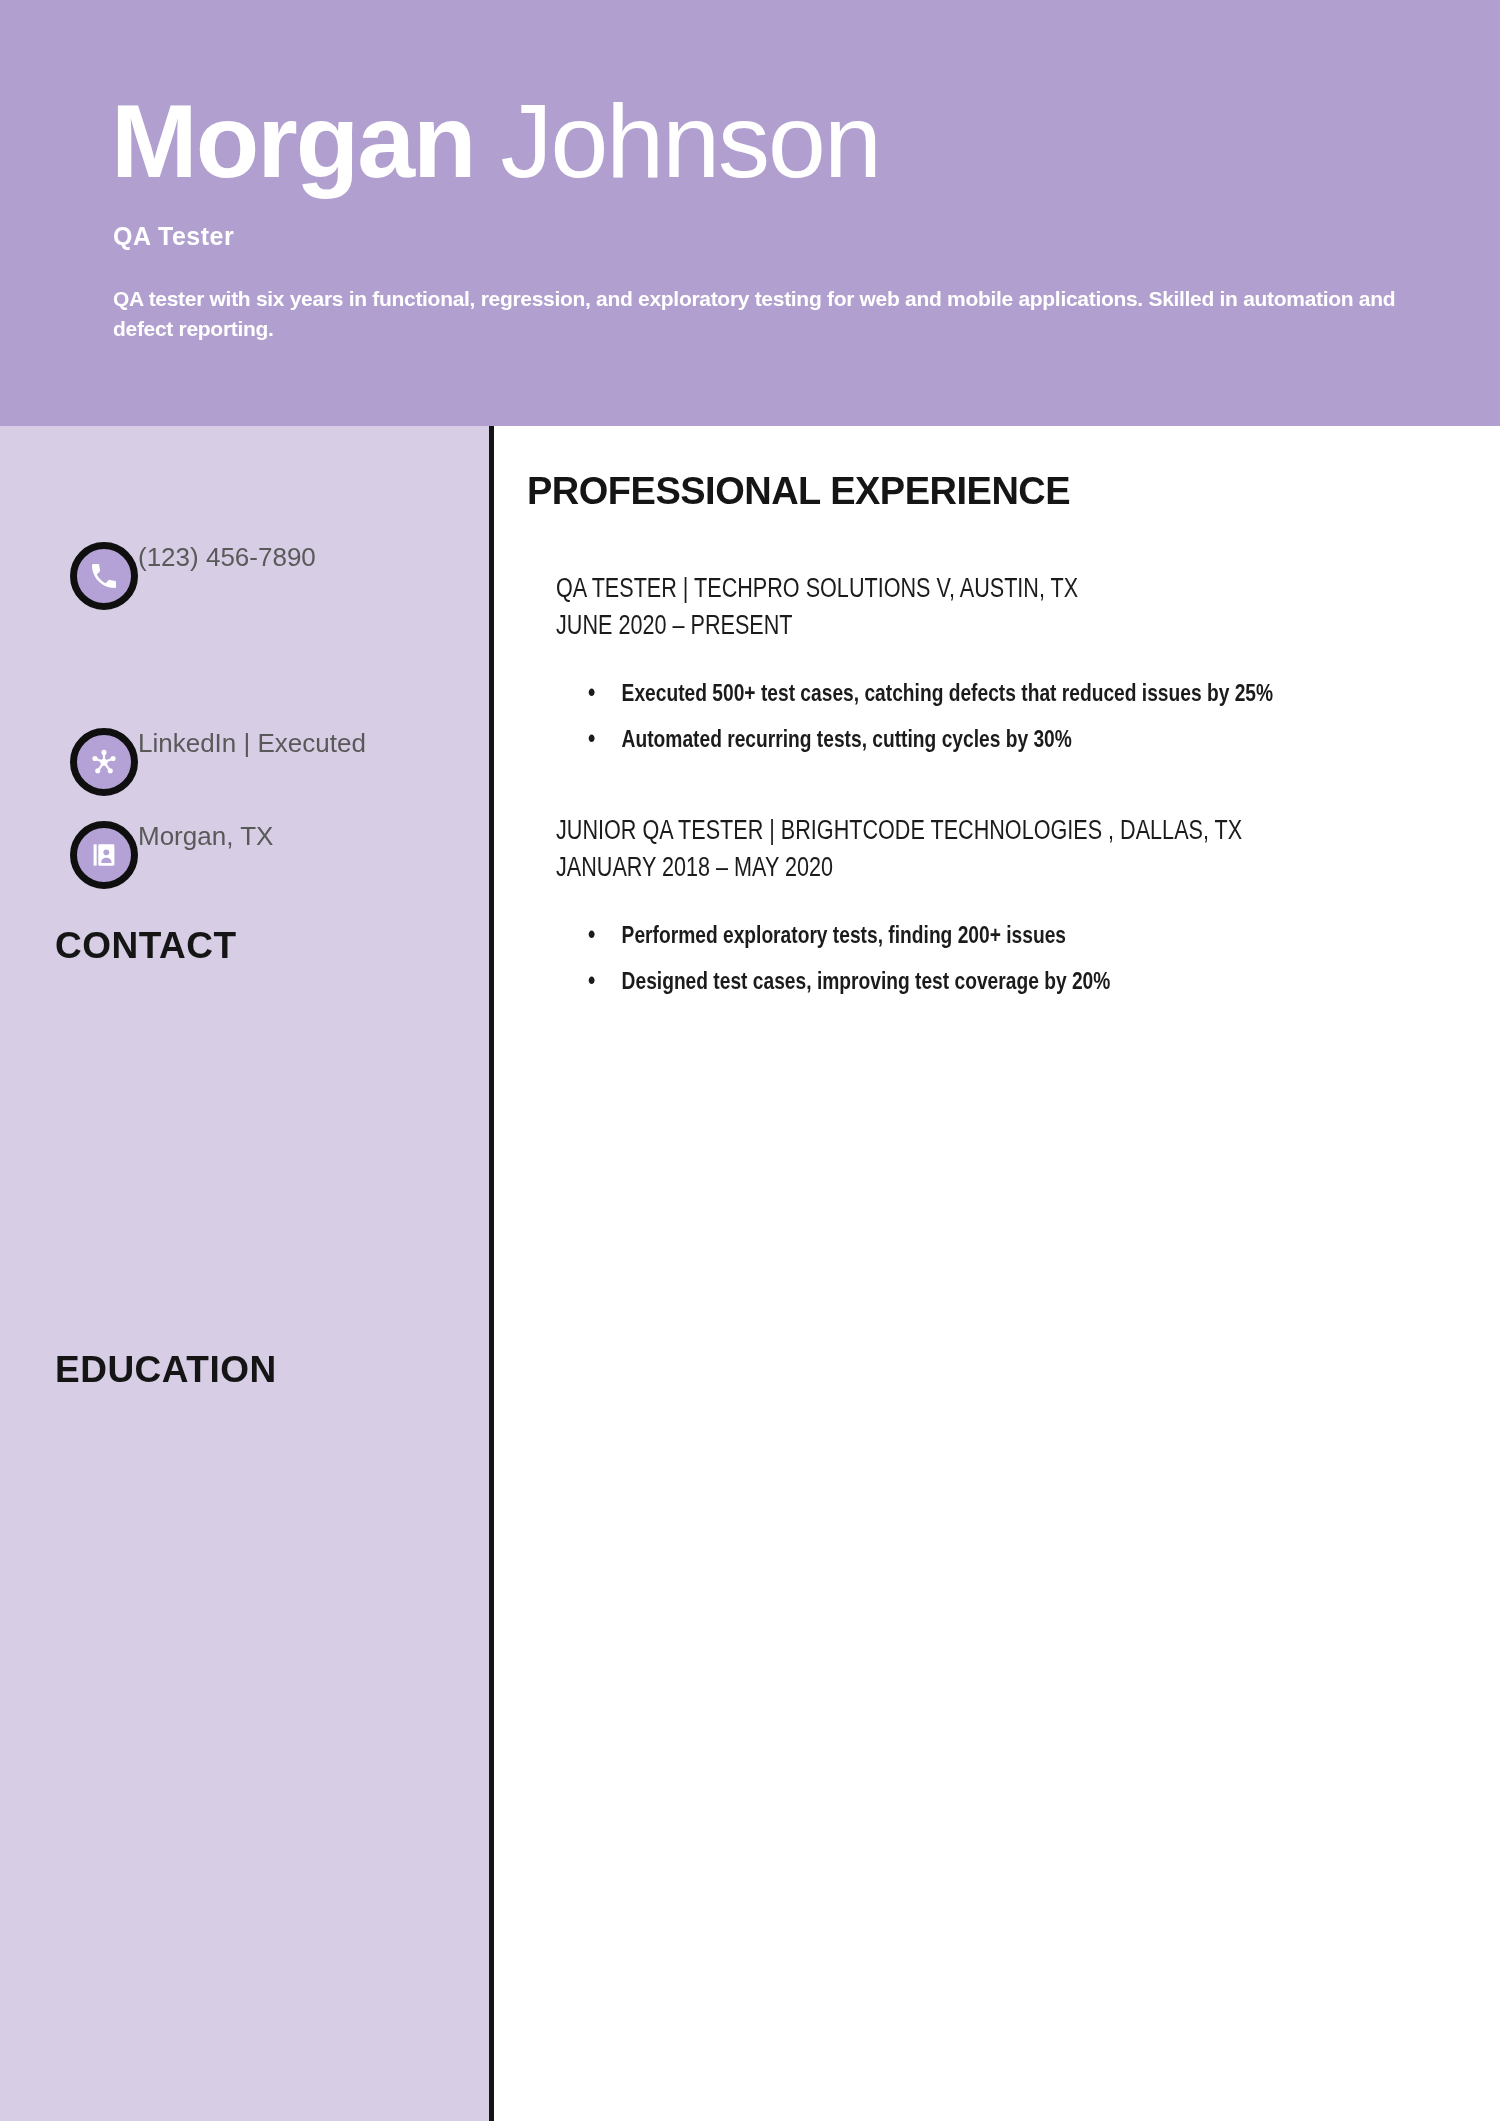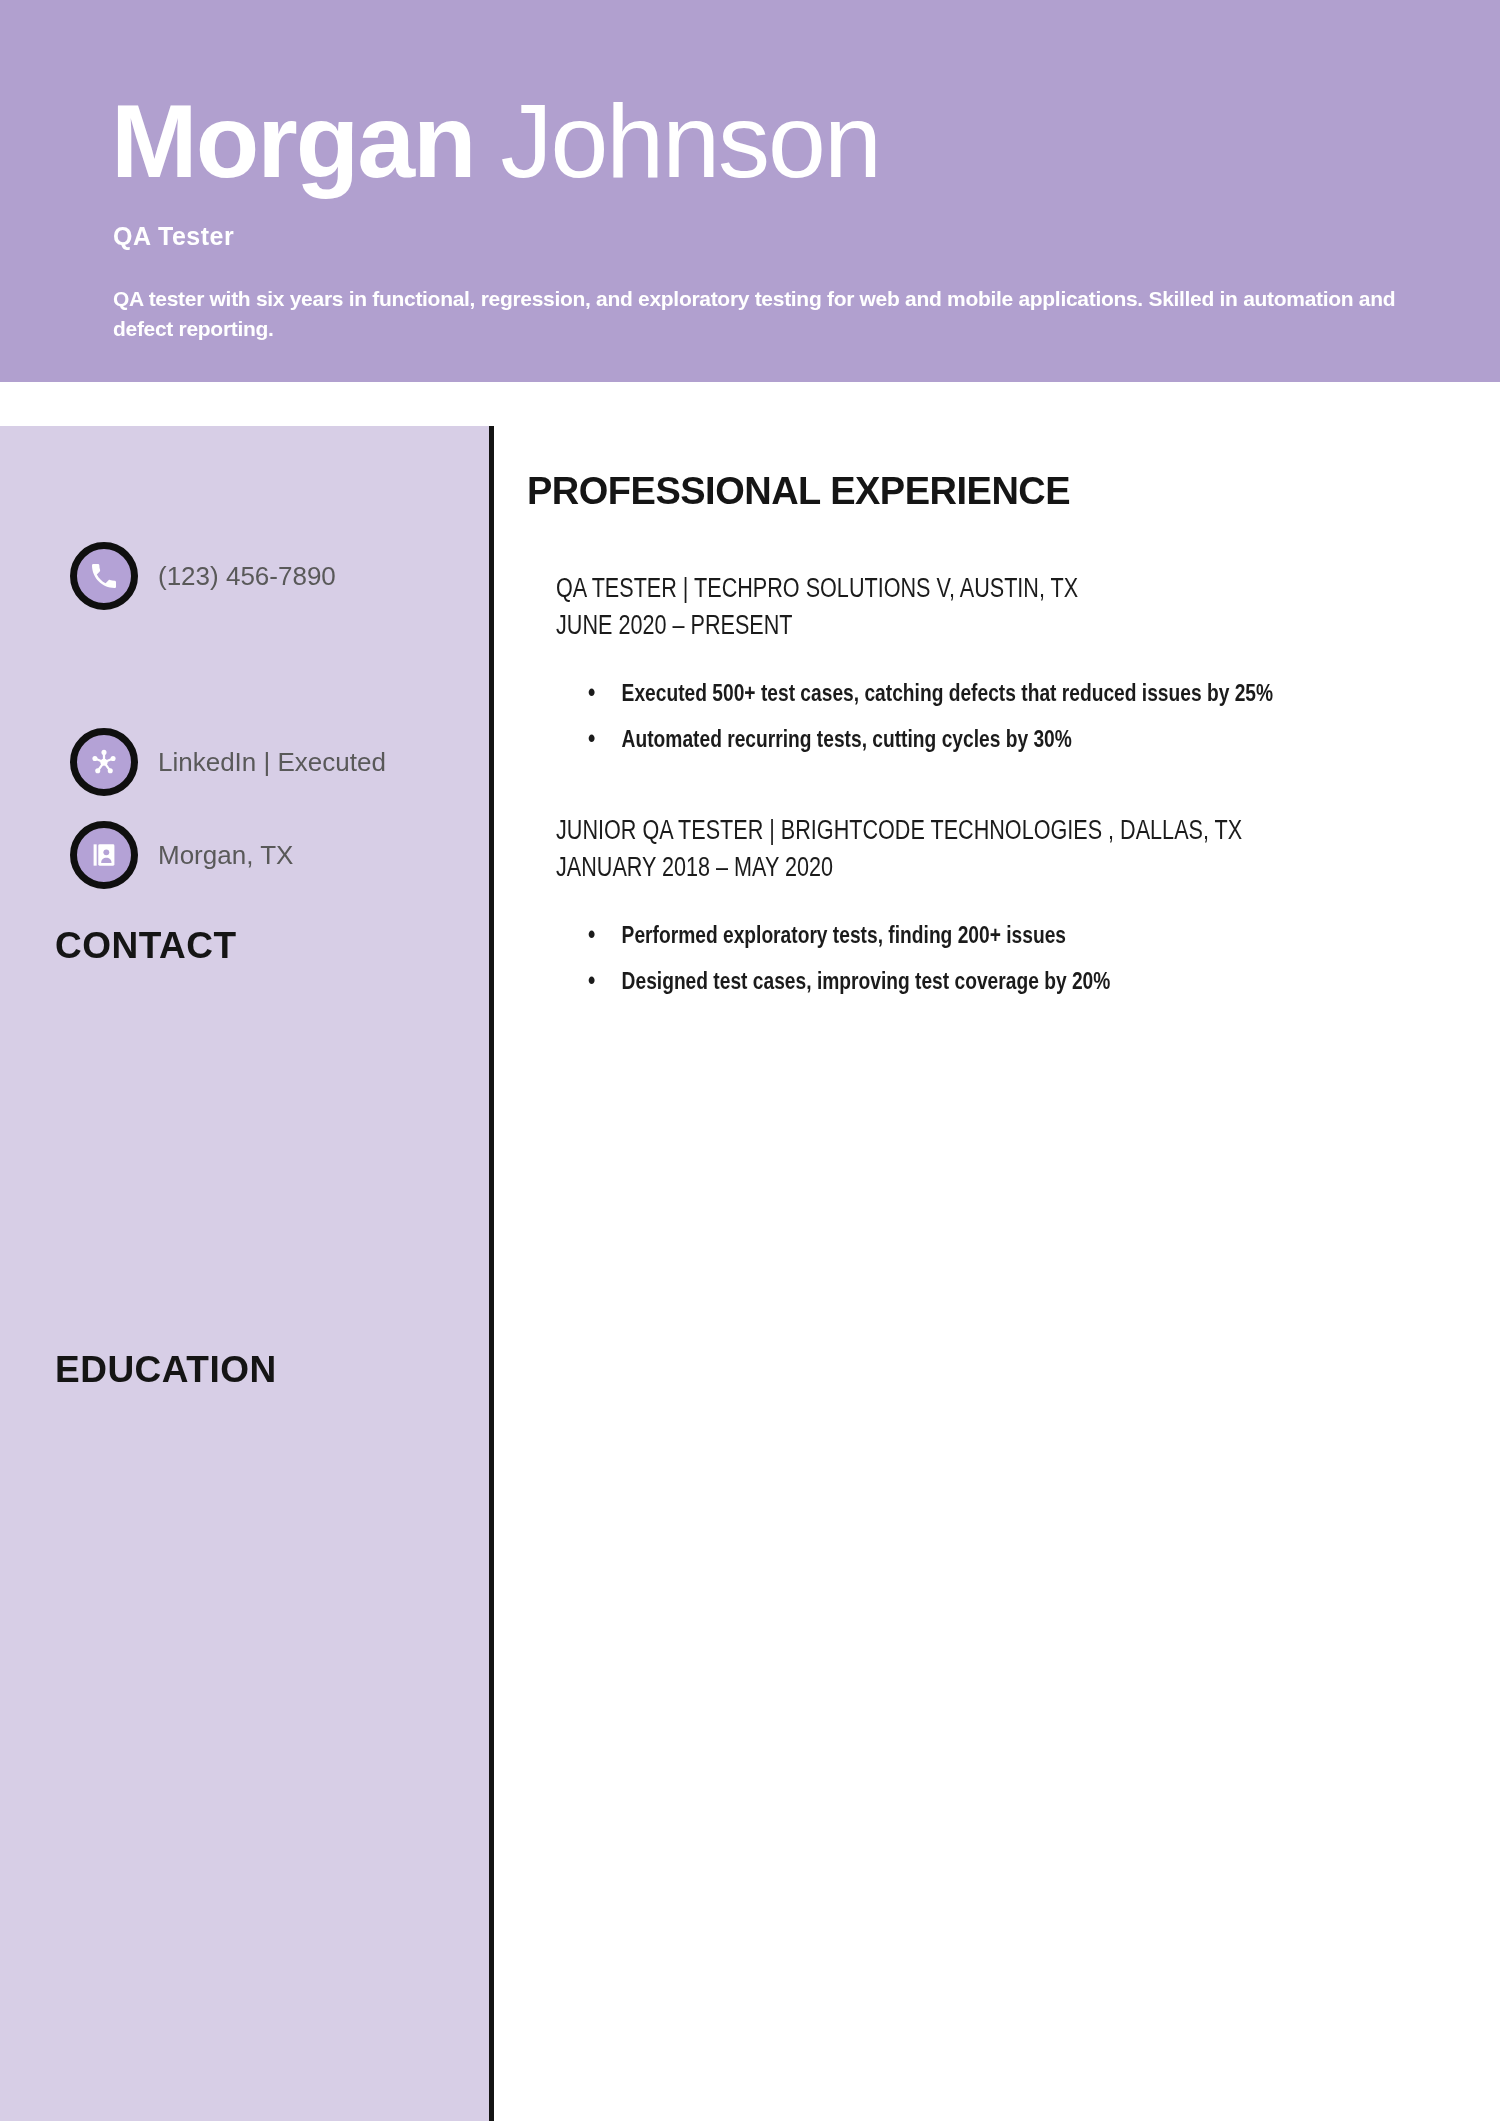--- a/index.html
+++ b/index.html
@@ -8,37 +8,37 @@
     --header-text:#ffffff; --heading-text:#151515; --contact-text:#595959;
     --education-text:#3d3d3d; --body-text:#1b1b1b;
   }
   *{margin:0;padding:0;box-sizing:border-box;}
   html,body{background:#888;}
   .page{
     position:relative;width:1500px;height:2121px;background:var(--main-bg);
     font-family:"Liberation Sans",sans-serif;overflow:hidden;margin:0 auto;
   }
   
-  .header{position:absolute;left:0;top:0;width:1500px;height:382px;background:var(--header-bg);}
+  .header{position:absolute;left:0;top:0;width:1500px;height:426px;background:var(--header-bg);}
   .name{position:absolute;left:111px;top:89px;font-size:104px;line-height:104px;
         color:var(--header-text);letter-spacing:-2px;white-space:nowrap;}
   .name .first{font-weight:700;}
   .name .last{font-weight:400;margin-left:26px;}
   .role{position:absolute;left:113px;top:222px;font-size:25px;font-weight:700;
         color:var(--header-text);letter-spacing:0.5px;}
   .summary{position:absolute;left:113px;top:284px;width:1320px;font-size:21px;line-height:30px;
         font-weight:700;color:var(--header-text);letter-spacing:-0.3px;}
   
   .sidebar{position:absolute;left:0;top:426px;width:490px;height:1695px;background:var(--sidebar-bg);}
   .divider{position:absolute;left:489px;top:426px;width:5px;height:1695px;background:var(--divider);}
   .side-heading{position:absolute;left:55px;font-size:37px;font-weight:800;
         color:var(--heading-text);letter-spacing:0.5px;}
   #contact-heading{top:463px;margin-top:36px;}
   #education-heading{top:923px;}
-  .contact-item{position:absolute;left:70px;display:flex;align-items:center;gap:20px;height:68px;}
+  .contact-item{position:absolute;left:70px;display:flex;align-items:flex-start;height:68px;}
   .icon-circle{width:68px;height:68px;border-radius:50%;background:var(--icon-bg);
         border:7px solid var(--icon-ring);display:flex;align-items:center;justify-content:center;flex:0 0 68px;}
   .icon-circle svg{width:32px;height:32px;display:block;}
   .contact-text{font-size:26px;color:var(--contact-text);white-space:nowrap;}
   .edu-text{position:absolute;left:68px;top:998px;font-size:26px;line-height:34px;color:var(--education-text);}
   
   .main{position:absolute;left:494px;top:426px;width:798px;height:1695px;background:var(--main-bg);}
   .main-heading{position:absolute;left:33px;top:44px;font-size:38px;font-weight:800;
         color:var(--heading-text);letter-spacing:-0.5px;white-space:nowrap;}
   .job{position:absolute;left:62px;width:1140px;transform:scaleX(0.8);transform-origin:0 0;

